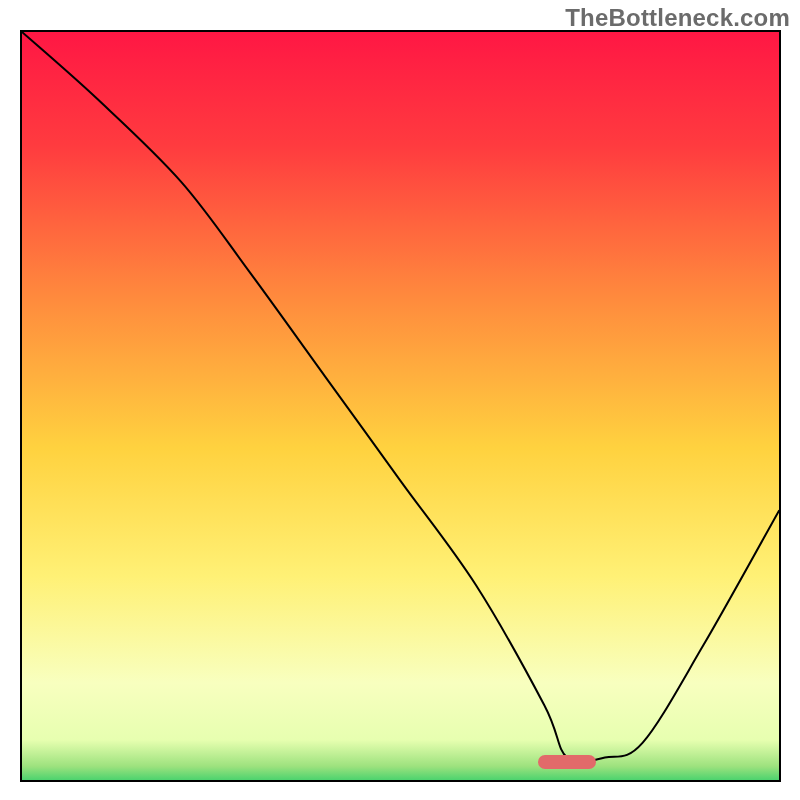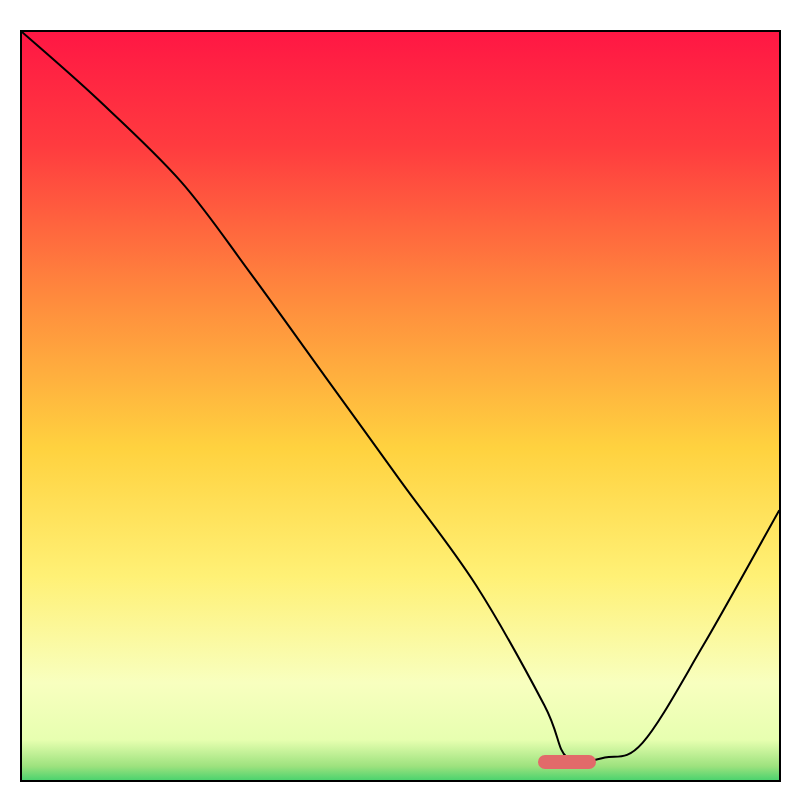--- a/index.html
+++ b/index.html
@@ -52,20 +52,21 @@
     height: 14px;
     border-radius: 7px;
     background: #e26a6a;
   }
 </style>
 </head>
 <body>
 
 <div class="stage">
 
+  <div class="watermark">TheBottleneck.com</div>
 
   <div class="panel">
 
     <svg class="gradient" viewBox="0 0 100 100" preserveAspectRatio="none">
       <defs>
         <linearGradient id="bg-grad" x1="0" y1="0" x2="0" y2="1">
 
         <stop offset="0%" stop-color="#ff1744"></stop>
             <stop offset="15%" stop-color="#ff3b3f"></stop>
             <stop offset="35%" stop-color="#ff8a3d"></stop>

